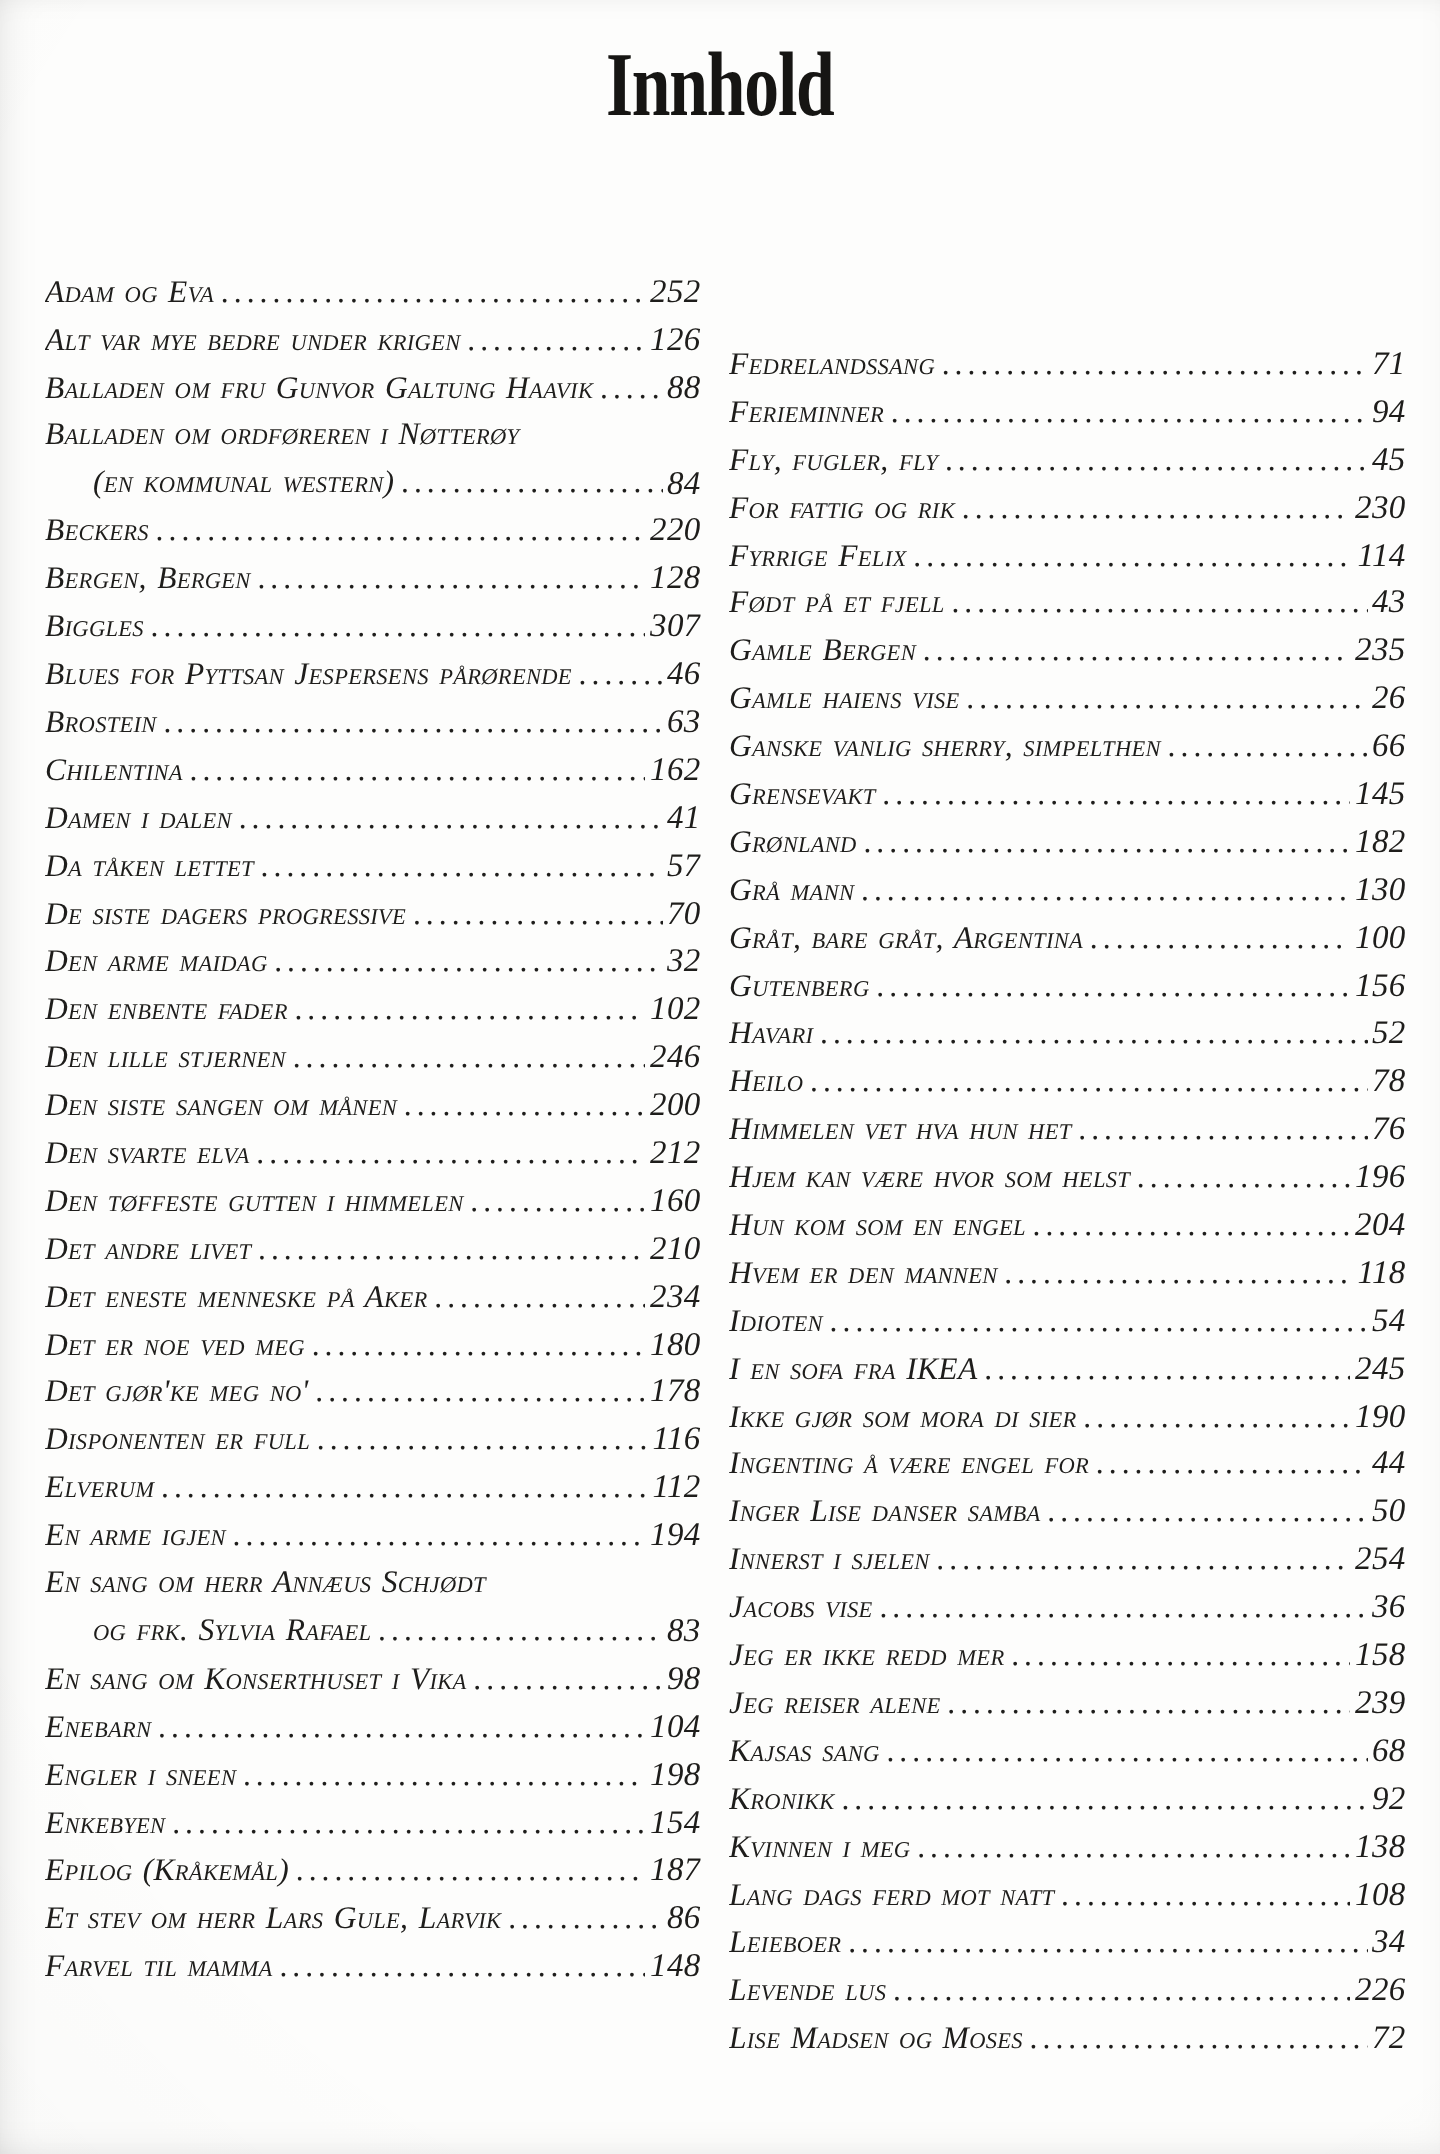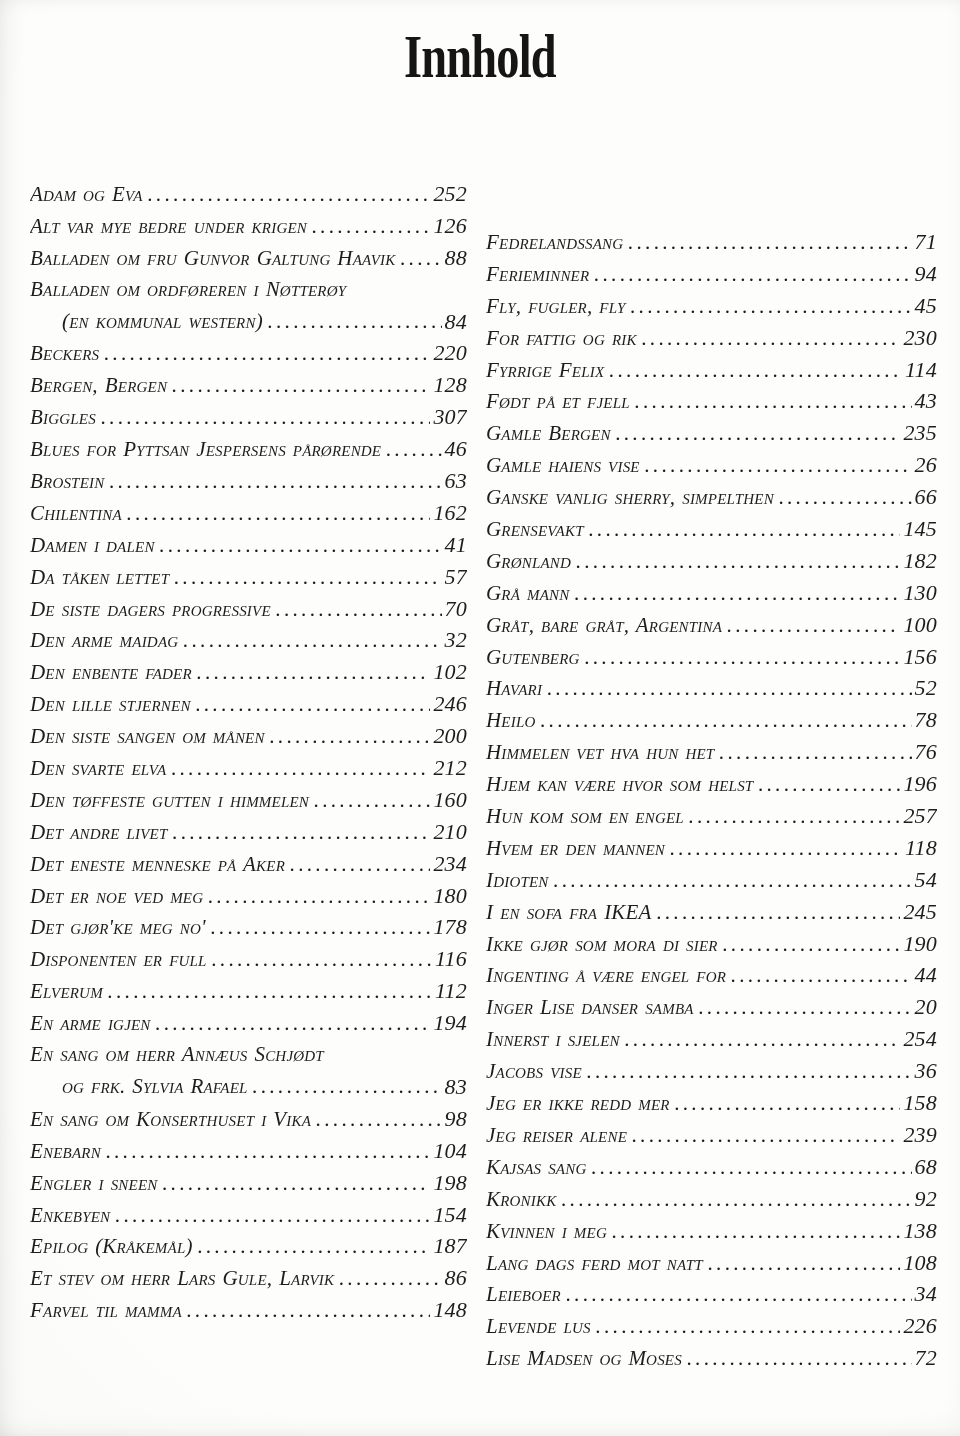--- a/index.html
+++ b/index.html
@@ -343,21 +343,21 @@
         <span class="pg">76</span>
       </div>
       <div class="row">
         <span class="t">Hjem kan være hvor som helst</span>
         <span class="dots"></span>
         <span class="pg">196</span>
       </div>
       <div class="row">
         <span class="t">Hun kom som en engel</span>
         <span class="dots"></span>
-        <span class="pg">257</span>
+        <span class="pg">204</span>
       </div>
       <div class="row">
         <span class="t">Hvem er den mannen</span>
         <span class="dots"></span>
         <span class="pg">118</span>
       </div>
       <div class="row">
         <span class="t">Idioten</span>
         <span class="dots"></span>
         <span class="pg">54</span>
@@ -373,21 +373,21 @@
         <span class="pg">190</span>
       </div>
       <div class="row">
         <span class="t">Ingenting å være engel for</span>
         <span class="dots"></span>
         <span class="pg">44</span>
       </div>
       <div class="row">
         <span class="t">Inger Lise danser samba</span>
         <span class="dots"></span>
-        <span class="pg">20</span>
+        <span class="pg">50</span>
       </div>
       <div class="row">
         <span class="t">Innerst i sjelen</span>
         <span class="dots"></span>
         <span class="pg">254</span>
       </div>
       <div class="row">
         <span class="t">Jacobs vise</span>
         <span class="dots"></span>
         <span class="pg">36</span>

